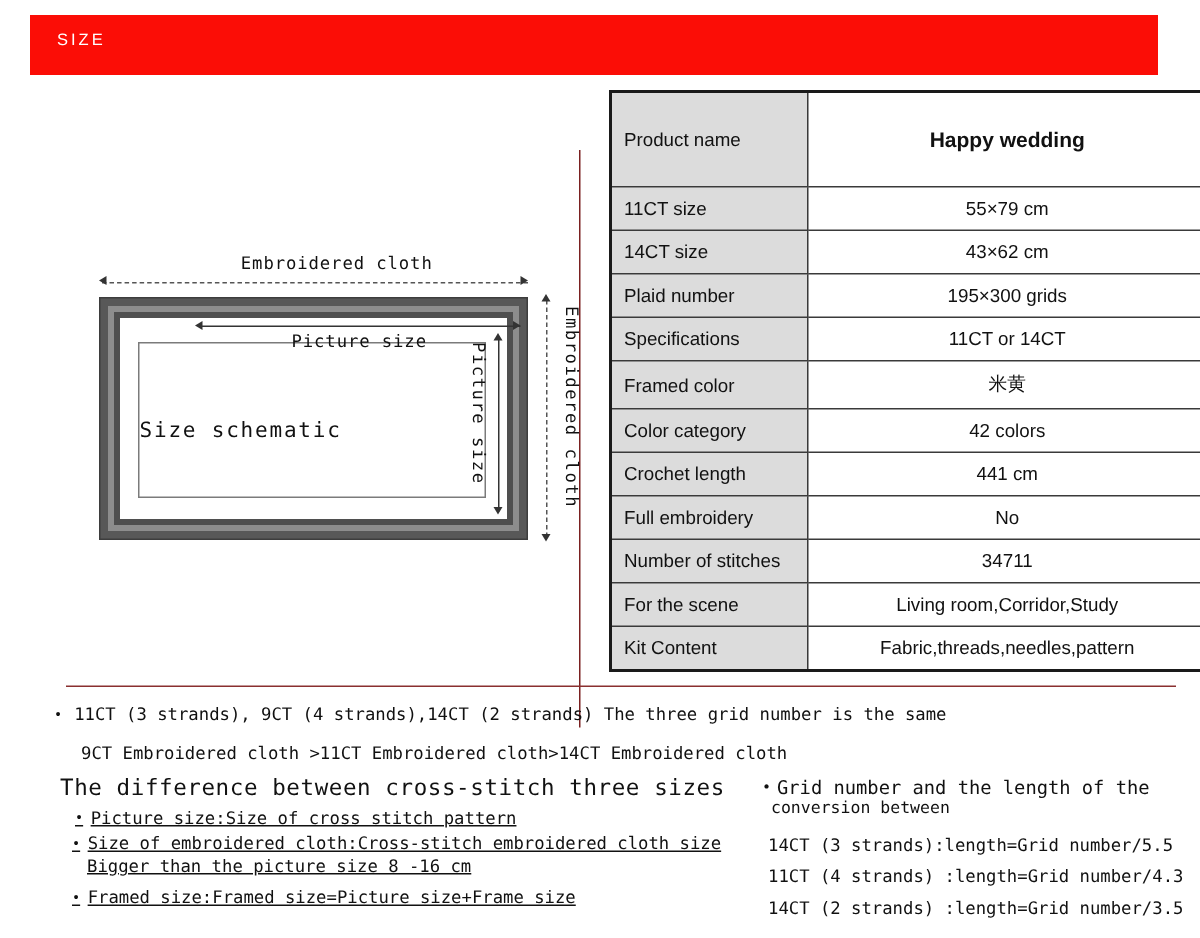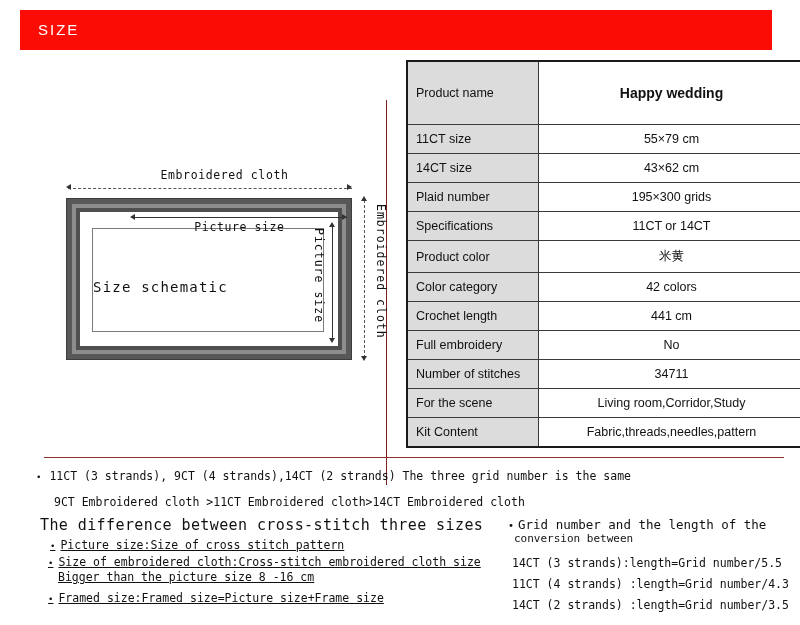--- a/index.html
+++ b/index.html
@@ -22,21 +22,21 @@
     top: 10px;
     width: 752px;
     height: 40px;
     background: #fb0d06;
   }
   #header-title {
     position: absolute;
     left: 18px;
     top: 11px;
     color: #ffffff;
-    font-size: 15px;
+    font-size: 11px;
     letter-spacing: 2px;
     font-family: "Liberation Sans", sans-serif;
     text-align: right;
   }
 
   
   #vertical-divider {
     position: absolute;
     left: 386px;
     top: 100px;
@@ -432,21 +432,21 @@
     </tr>
     <tr>
       <td class="lbl">Plaid number</td>
       <td class="val">195×300 grids</td>
     </tr>
     <tr>
       <td class="lbl">Specifications</td>
       <td class="val">11CT or 14CT</td>
     </tr>
     <tr>
-      <td class="lbl">Product color</td>
+      <td class="lbl">Framed color</td>
       <td class="val">米黄</td>
     </tr>
     <tr>
       <td class="lbl">Color category</td>
       <td class="val">42 colors</td>
     </tr>
     <tr>
       <td class="lbl">Crochet length</td>
       <td class="val">441 cm</td>
     </tr>

